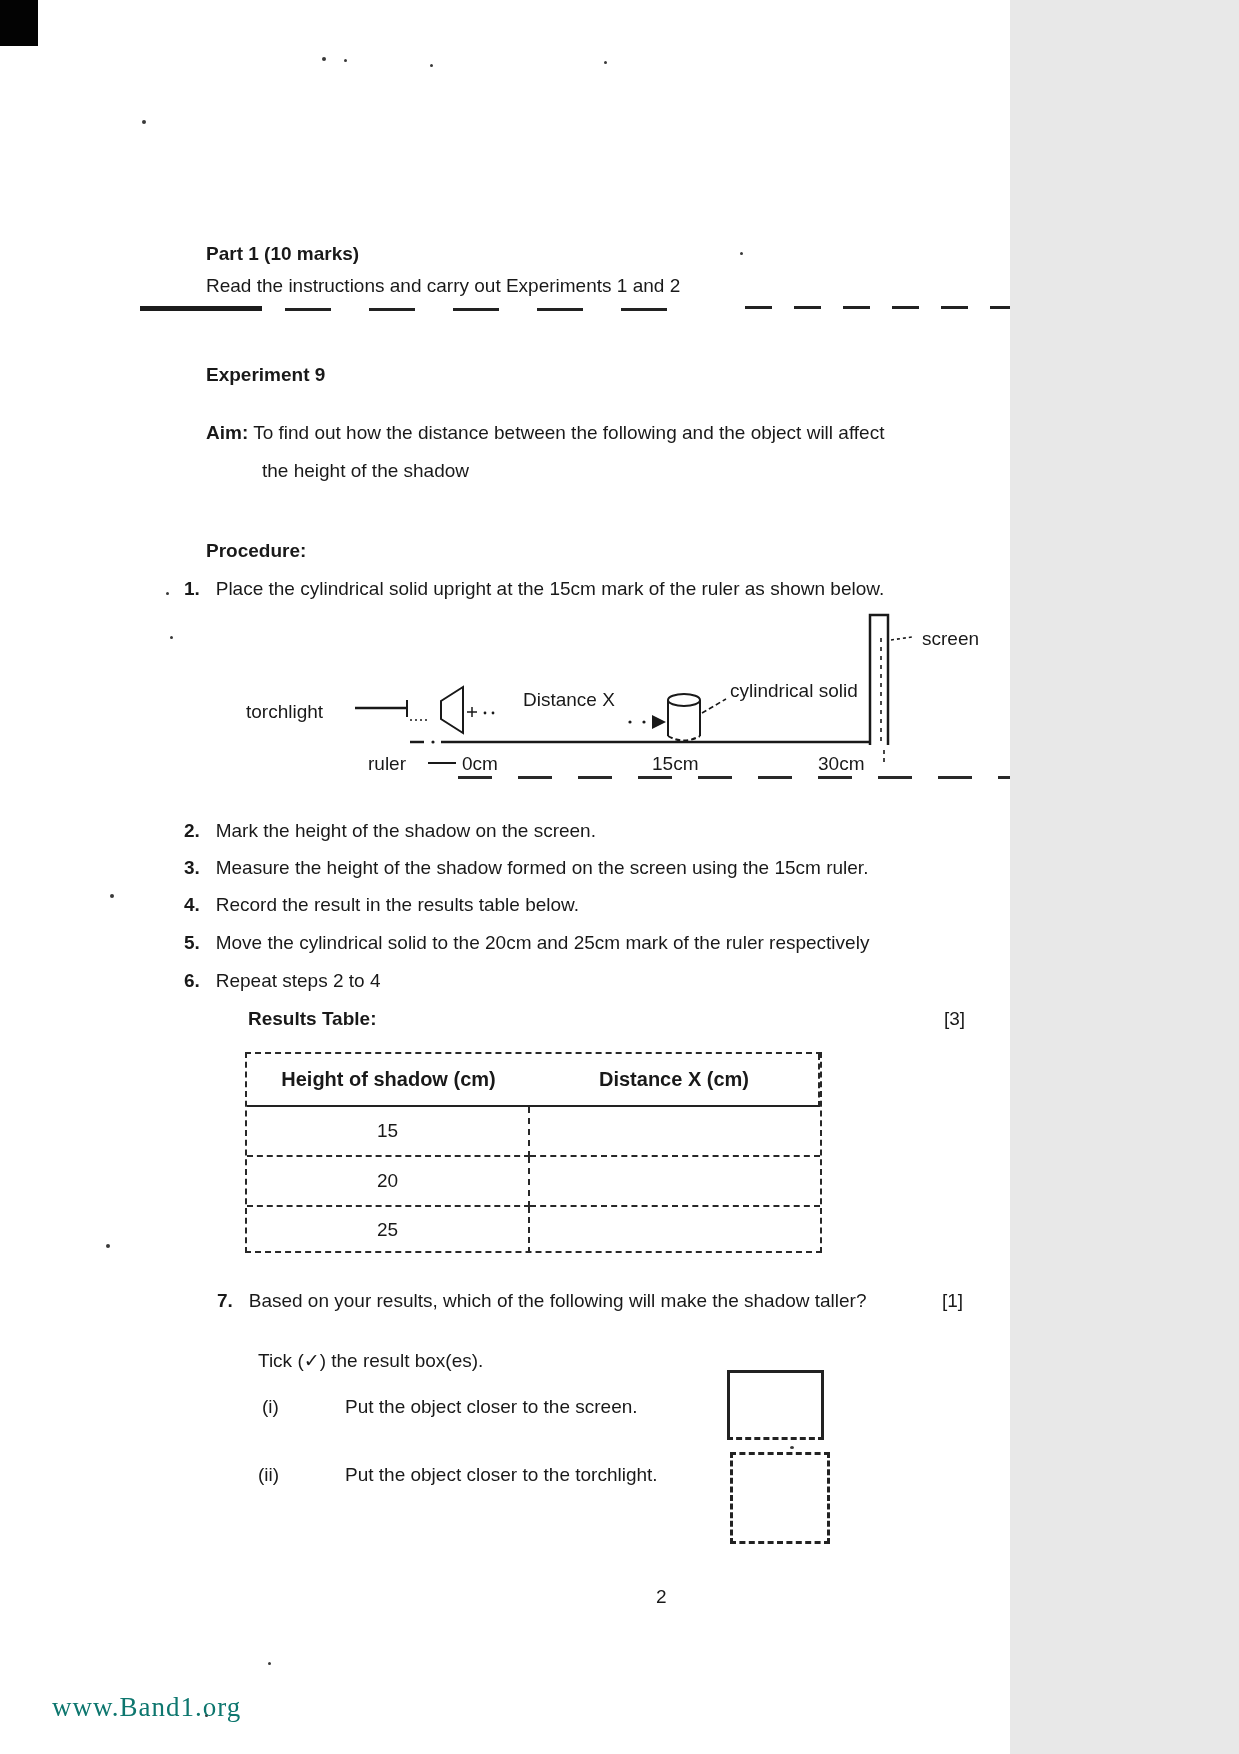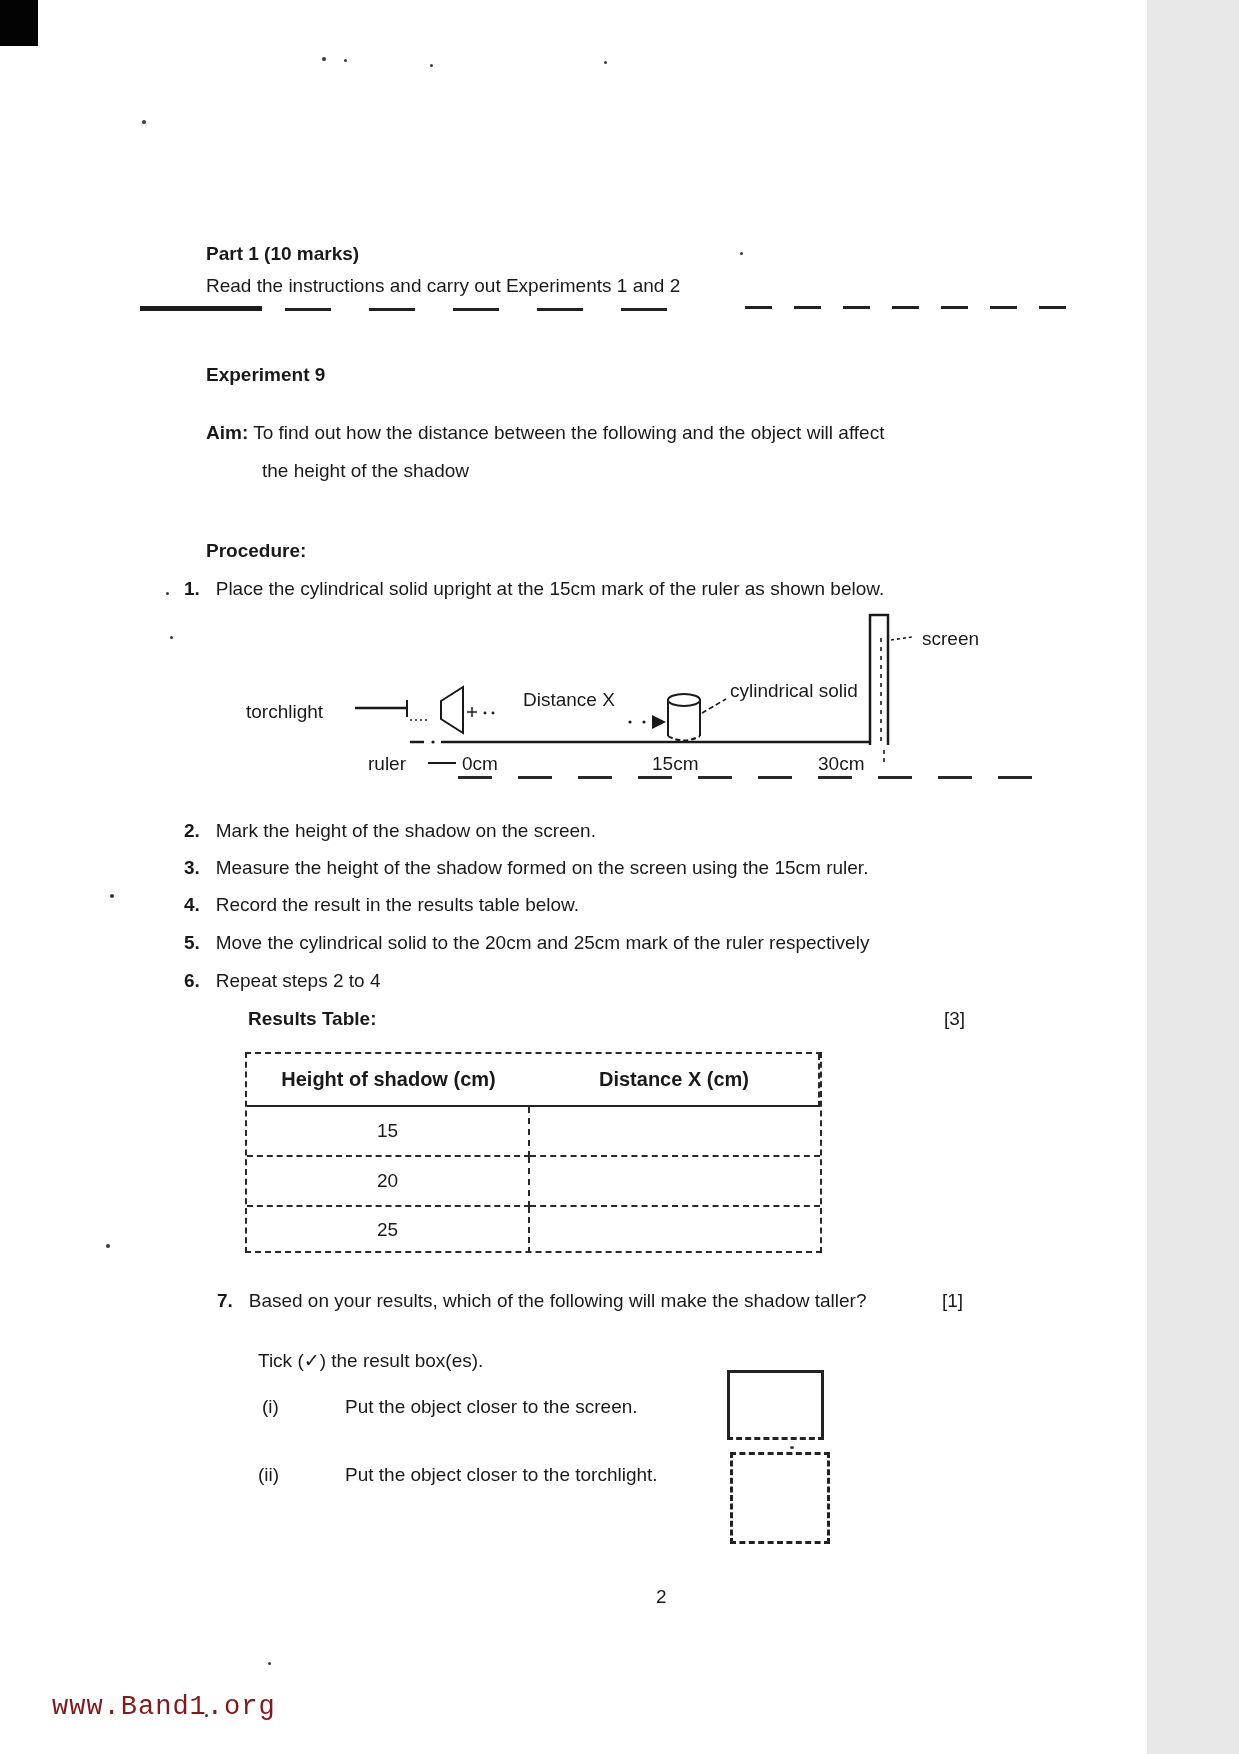--- a/index.html
+++ b/index.html
@@ -1,18 +1,18 @@
 <!DOCTYPE html>
 <html><head>
 <meta charset="utf-8">
 <style>
   html,body{margin:0;padding:0;background:#e8e8e8;}
   .page{
     position:relative;
-    width:1147px;height:1754px;
+    width:1010px;height:1754px;
     background:#ffffff;
     overflow:hidden;
     font-family:"Liberation Sans",sans-serif;
     color:#1b1b1b;
     filter:blur(0.3px) contrast(1.02);
   }
   .t{position:absolute;white-space:nowrap;font-size:19px;line-height:1.15;}
   .b{font-weight:bold;}
   .marks{position:absolute;font-size:19px;}
   
@@ -43,21 +43,21 @@
   .box-i{
     position:absolute;left:727px;top:1370px;width:97px;height:70px;
     border:3px solid #242424;border-bottom-style:dashed;box-sizing:border-box;background:transparent;
   }
   .box-ii{
     position:absolute;left:730px;top:1452px;width:100px;height:92px;
     border:3px dashed #242424;box-sizing:border-box;background:transparent;
   }
   .watermark{
     position:absolute;left:52px;top:1692px;
-    font-family:Liberation Mono, monospace;font-size:27px;color:#7f1d1d;letter-spacing:1px;
+    font-family:Liberation Serif, serif;font-size:27px;color:#0f766e;letter-spacing:1px;
   }
   .page-number{position:absolute;left:656px;top:1586px;font-size:19px;}
 </style>
 </head>
 <body>
 
 <div class="page">
 
   <div class="corner-blob"></div>
   <div class="speck" style="left:322px;top:57px;width:4px;height:4px;"></div>

